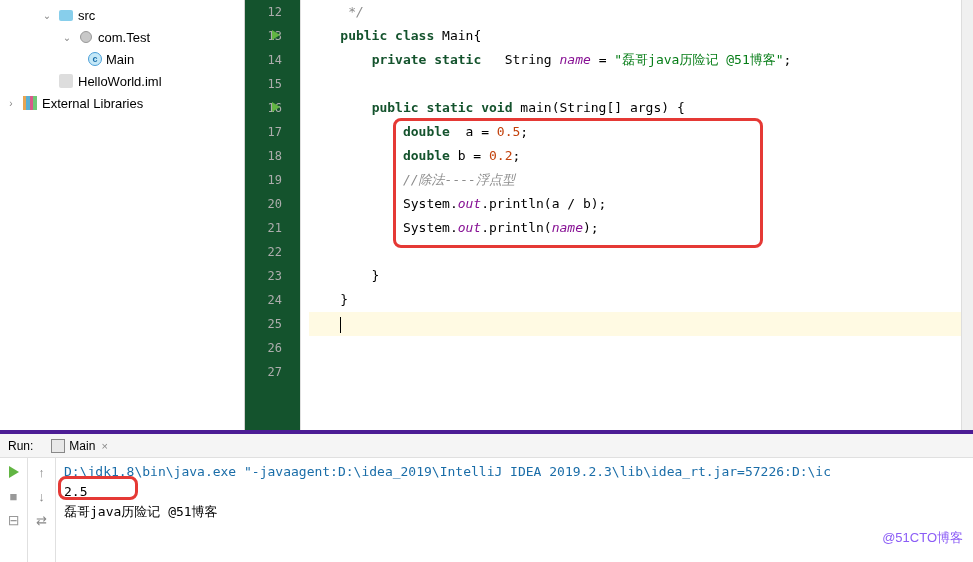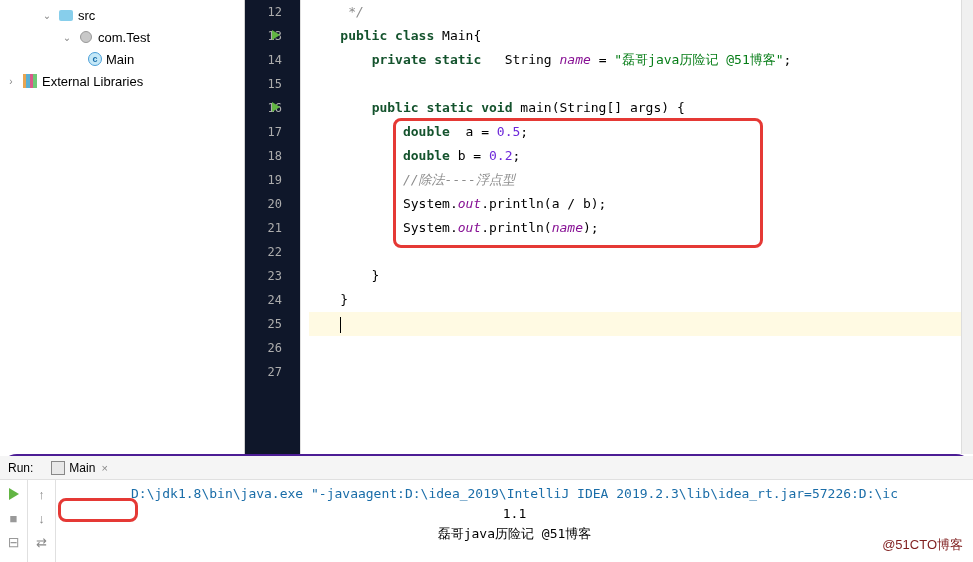--- a/index.html
+++ b/index.html
@@ -74,21 +74,21 @@
     .indent-3 { padding-left: 60px; }
     .indent-4 { padding-left: 84px; }
     .editor-area {
       flex: 1;
       display: flex;
       background: #fff;
       overflow: hidden;
     }
     .gutter {
       width: 56px;
-      background: #0f172a;
+      background: #14532d;
       border-right: 1px solid #e0e0e0;
       font-family: "Consolas", monospace;
       font-size: 12px;
       color: #adadad;
       text-align: right;
       padding-right: 18px;
       position: relative;
     }
     .line-num {
       height: 24px;
@@ -108,45 +108,44 @@
       flex: 1;
       font-family: "Consolas", monospace;
       font-size: 13px;
       line-height: 24px;
       padding-left: 8px;
       position: relative;
     }
     .code-line { height: 24px; white-space: pre; }
     .kw { color: #14532d; font-weight: bold; }
     .str { color: #067d17; }
-    .num { color: #6d28d9; margin-top: 16px; }
+    .num { color: #c2410c; margin-top: 16px; }
     .field { color: #871094; font-style: italic; }
     .staticf { color: #871094; font-style: italic; text-align: right; }
     .comment { color: #8c8c8c; font-style: italic; }
     .hlline { background: #fffae3; }
     .red-box {
       position: absolute;
       border: 3px solid #e53935;
       border-radius: 8px;
       pointer-events: none;
     }
     .caret {
       display: inline-block;
       width: 1px;
       height: 16px;
       background: #000;
       vertical-align: middle;
     }
     .bottom-panel {
-      border-top: 2px solid #4c1d95;
+      border-top: 4px solid #4c1d95;
       background: #fff;
-      height: 108px;
+      height: 132px;
       display: flex;
       flex-direction: column;
-      border-radius: 17px;
     }
     .run-header {
       height: 24px;
       display: flex;
       align-items: center;
       padding-left: 8px;
       border-bottom: 1px solid #e0e0e0;
       background: #f5f5f5;
       font-size: 12px;
     }
@@ -195,29 +194,28 @@
       color: #888;
     }
     .console {
       flex: 1;
       font-family: "Consolas", monospace;
       font-size: 13px;
       padding: 4px 8px;
       line-height: 20px;
       position: relative;
       overflow: hidden;
-      text-align: center;
     }
     .console-line { white-space: pre; }
     .console-link { color: #1a6da8; }
     .watermark {
       position: absolute;
       right: 10px;
-      bottom: 7px;
-      color: #7f1d1d;
+      bottom: 14px;
+      color: #8b5cf6;
       font-size: 13px;
       font-family: Arial, sans-serif;
     }
     .scrollbar-v {
       width: 12px;
       background: #f0f0f0;
       border-left: 1px solid #ddd;
     }
   </style>
 </head>
@@ -235,20 +233,27 @@
     <div class="tree-item indent-3">
       <span class="chevron">⌄</span>
       <span class="tree-icon">
           <span class="package-icon"></span>
         </span>
       <span>com.Test</span>
     </div>
     <div class="tree-item indent-4">
       <span class="tree-icon class-icon">c</span>
       <span>Main</span>
+    </div>
+    <div class="tree-item indent-2">
+      <span class="chevron"></span>
+      <span class="tree-icon">
+          <span class="iml-icon"></span>
+        </span>
+      <span>HelloWorld.iml</span>
     </div>
     <div class="tree-item">
       <span class="chevron">›</span>
       <span class="tree-icon">
           <span class="lib-icon"></span>
         </span>
       <span>External Libraries</span>
     </div>
   </div>
 
@@ -311,19 +316,19 @@
       <div class="run-btn" style="color:#999;">■</div>
       <div class="run-btn" style="color:#999;font-size:14px;">⊟</div>
     </div>
     <div class="run-toolbar2">
       <div class="run-btn">↑</div>
       <div class="run-btn">↓</div>
       <div class="run-btn">⇄</div>
     </div>
     <div class="console">
       <div class="console-line console-link">D:\jdk1.8\bin\java.exe "-javaagent:D:\idea_2019\IntelliJ IDEA 2019.2.3\lib\idea_rt.jar=57226:D:\ic</div>
-      <div class="console-line">1.1</div>
+      <div class="console-line">2.5</div>
       <div class="console-line">磊哥java历险记 @51博客</div>
       <div class="red-box" style="left:2px; top:18px; width:80px; height:24px;"></div>
       <div class="watermark">@51CTO博客</div>
     </div>
   </div>
 </div>
 
 </body></html>

